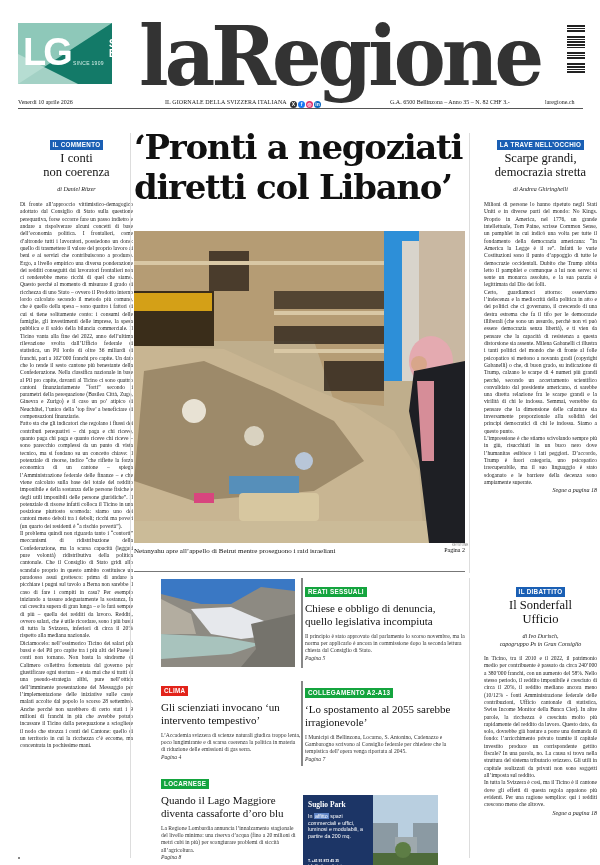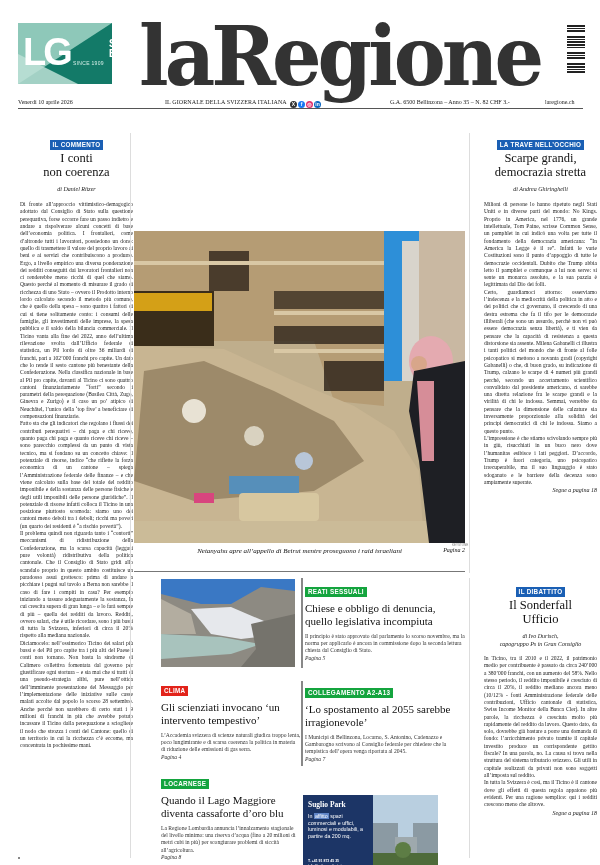--- a/index.html
+++ b/index.html
@@ -50,21 +50,21 @@
   #col-right { left: 484px; top: 133px; }
   #col-right .body-text { margin-top: 8px; }
   #col-right2 { left: 484px; top: 580px; }
   #col-right2 .body-text { margin-top: 7px; }
 
   .vrule { position: absolute; width: 1px; background: #999; }
 
   
   .headline { position: absolute; left: 134px; top: 127px; width: 330px; font-family: "DejaVu Serif", "Liberation Serif", serif; font-weight: 900; font-size: 34px; line-height: 40px; letter-spacing: -1.3px; color: #111; }
   .photo-main { position: absolute; left: 134px; top: 231px; width: 331px; height: 312px; overflow: hidden; background: #c9b898; }
-  .caption { position: absolute; left: 134px; top: 547px; width: 331px; font-style: italic; font-size: 7px; color: #111; text-align: center; }
+  .caption { position: absolute; left: 134px; top: 547px; width: 331px; font-size: 7px; color: #111; }
   .caption .pg { position: absolute; right: 0; top: 0; font-size: 6px; }
   .credit { position: absolute; left: 452px; top: 543px; font-family: "Liberation Sans", sans-serif; font-size: 3px; color: #777; }
   .hrule { position: absolute; left: 134px; top: 571px; width: 331px; height: 1px; background: #777; }
 
   
   .photo-glacier { position: absolute; left: 161px; top: 579px; width: 134px; height: 88px; overflow: hidden; }
   .story { position: absolute; }
   .story h3 { font-weight: 400; font-size: 11px; line-height: 13px; color: #111; margin-top: 4px; }
   .story .summary { font-size: 5.6px; line-height: 7.2px; margin-top: 5px; color: #333; }
   .story .pg { font-style: italic; }
@@ -149,21 +149,22 @@
     <p>Di fronte all’approccio vittimistico-demagogico adottato dal Consiglio di Stato sulla questione perequativa, forse occorre fare un passo indietro e andare a rispolverare alcuni concetti di base dell’economia politica. I frontalieri, come d’altronde tutti i lavoratori, possiedono un dono: quello di trasmettere il valore del proprio lavoro ai beni e ai servizi che contribuiscono a produrre. Ergo, a livello empirico una diversa ponderazione dei redditi conseguiti dai lavoratori frontalieri non ci renderebbe meno ricchi di quel che siamo. Questo perché al momento di misurare il grado di ricchezza di uno Stato – ovvero il Prodotto interno lordo calcolato secondo il metodo più comune, che è quello della spesa – sono quattro i fattori di cui si tiene solitamente conto: i consumi delle famiglie, gli investimenti delle imprese, la spesa pubblica e il saldo della bilancia commerciale. Il Ticino vanta alla fine del 2022, anno dell’ultima rilevazione svolta dall’Ufficio federale di statistica, un Pil lordo di oltre 36 miliardi di franchi, pari a 102’000 franchi pro capite. Un dato che lo rende il sesto cantone più benestante della Confederazione. Nella classifica nazionale in base al Pil pro capite, davanti al Ticino ci sono quattro cantoni finanziariamente “forti” secondo i parametri della perequazione (Basilea Città, Zugo, Ginevra e Zurigo) e il caso un po’ atipico di Neuchâtel, l’unico della ‘top five’ a beneficiare di compensazioni finanziarie.</p>
     <p>Fatto sta che gli indicatori che regolano i flussi dei contributi perequativi – chi paga e chi riceve, quanto paga chi paga e quanto riceve chi riceve – sono parecchio complessi da un punto di vista tecnico, ma si fondano su un concetto chiave: il potenziale di risorse, indice “che riflette la forza economica di un cantone – spiega l’Amministrazione federale delle finanze – e che viene calcolato sulla base del totale del reddito imponibile e della sostanza delle persone fisiche e degli utili imponibili delle persone giuridiche”. Il potenziale di risorse infatti colloca il Ticino in una posizione piuttosto scomoda: siamo uno dei cantoni meno deboli tra i deboli; ricchi ma poveri (un quarto dei residenti è “a rischio povertà”).</p>
     <p>Il problema quindi non riguarda tanto i “contorti” meccanismi di ridistribuzione della Confederazione, ma la scarsa capacità (leggasi pure volontà) ridistributiva della politica cantonale. Che il Consiglio di Stato gridi allo scandalo proprio in questo ambito costituisce un paradosso assai grottesco: prima di andare a picchiare i pugni sul tavolo a Berna non sarebbe il caso di fare i compiti in casa? Per esempio iniziando a tassare adeguatamente la sostanza, la cui crescita supera di gran lunga – e lo farà sempre di più – quella dei redditi da lavoro. Redditi, ovvero salari, che è utile ricordare, sono i più bassi di tutta la Svizzera, inferiori di circa il 20% rispetto alla mediana nazionale.</p>
     <p>Diciamocelo: nell’ossimorico Ticino dei salari più bassi e del Pil pro capite tra i più alti del Paese i conti non tornano. Non basta la sindrome di Calimero collettiva fomentata dal governo per giustificare ogni stortura – e sia mai che si tratti di una pseudo-strategia alibi, pure nell’ottica dell’imminente presentazione del Messaggio per l’implementazione delle iniziative sulle casse malati accolte dal popolo lo scorso 28 settembre. Anche perché non sarebbero di certo stati i 9 milioni di franchi in più che avrebbe potuto incassare il Ticino dalla perequazione a sciogliere il nodo che strozza i conti del Cantone: quello di un territorio in cui la ricchezza c’è eccome, ma concentrata in pochissime mani.</p>
   </div>
 </section>
 
 <div class="vrule" style="left:130px;top:133px;height:725px;background:#ddd"></div>
 
 <h1 class="headline">
-  <br>
+  <span>‘Pronti a negoziati</span><br>
+  <span>diretti col Libano’</span>
 </h1>
 
 <div class="photo-main" title="Macerie di un edificio distrutto a Beirut, una donna con velo rosa osserva">
   <svg width="331" height="312" viewBox="0 0 331 312">
     <rect width="331" height="312" fill="#bfae8c"></rect>
 
     <rect x="245" y="0" width="40" height="150" fill="#2d8fd8"></rect>
 
     <polygon points="0,0 250,0 250,175 200,170 180,110 0,110" fill="#b59c74"></polygon>
     <rect x="75" y="20" width="40" height="40" fill="#4a3c2c"></rect>

